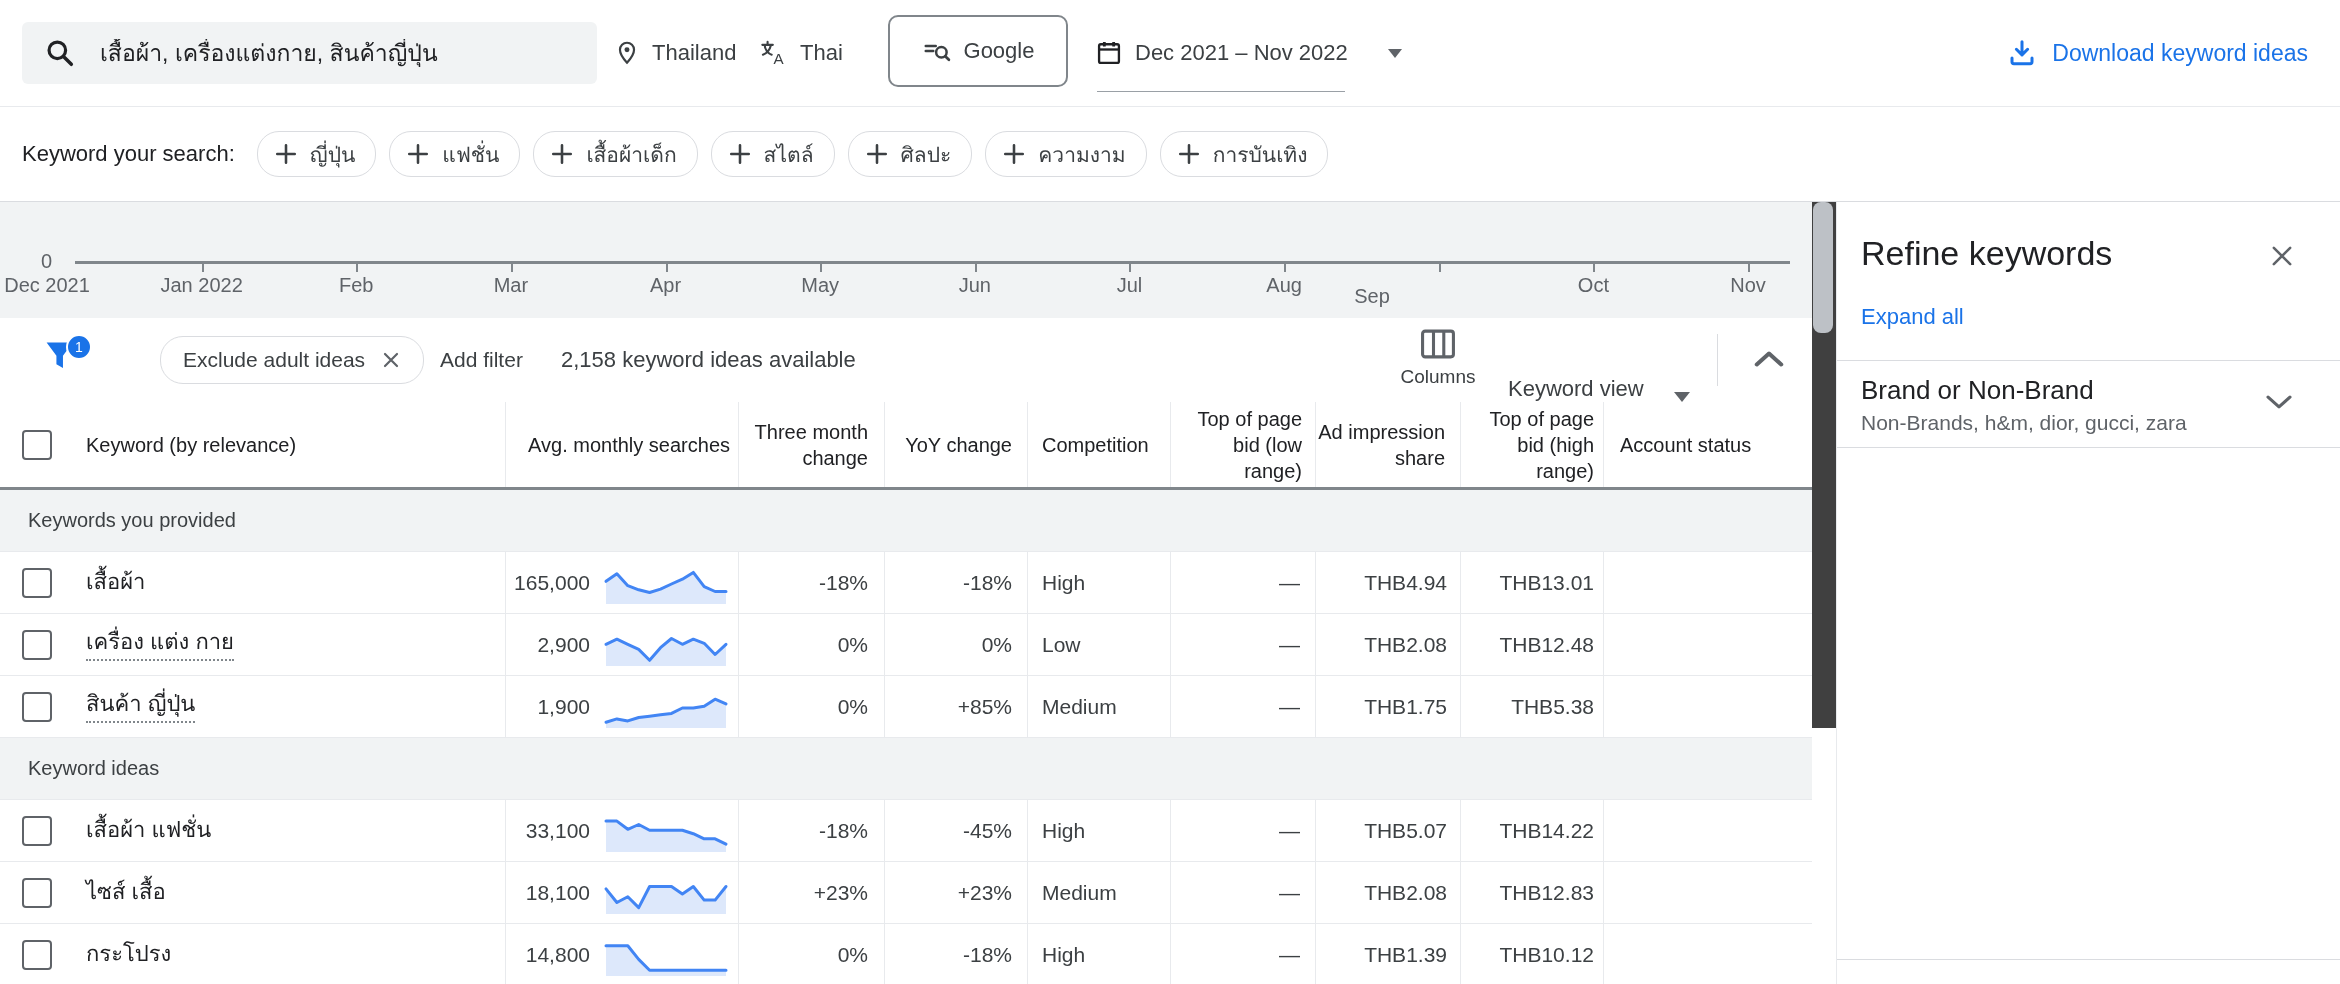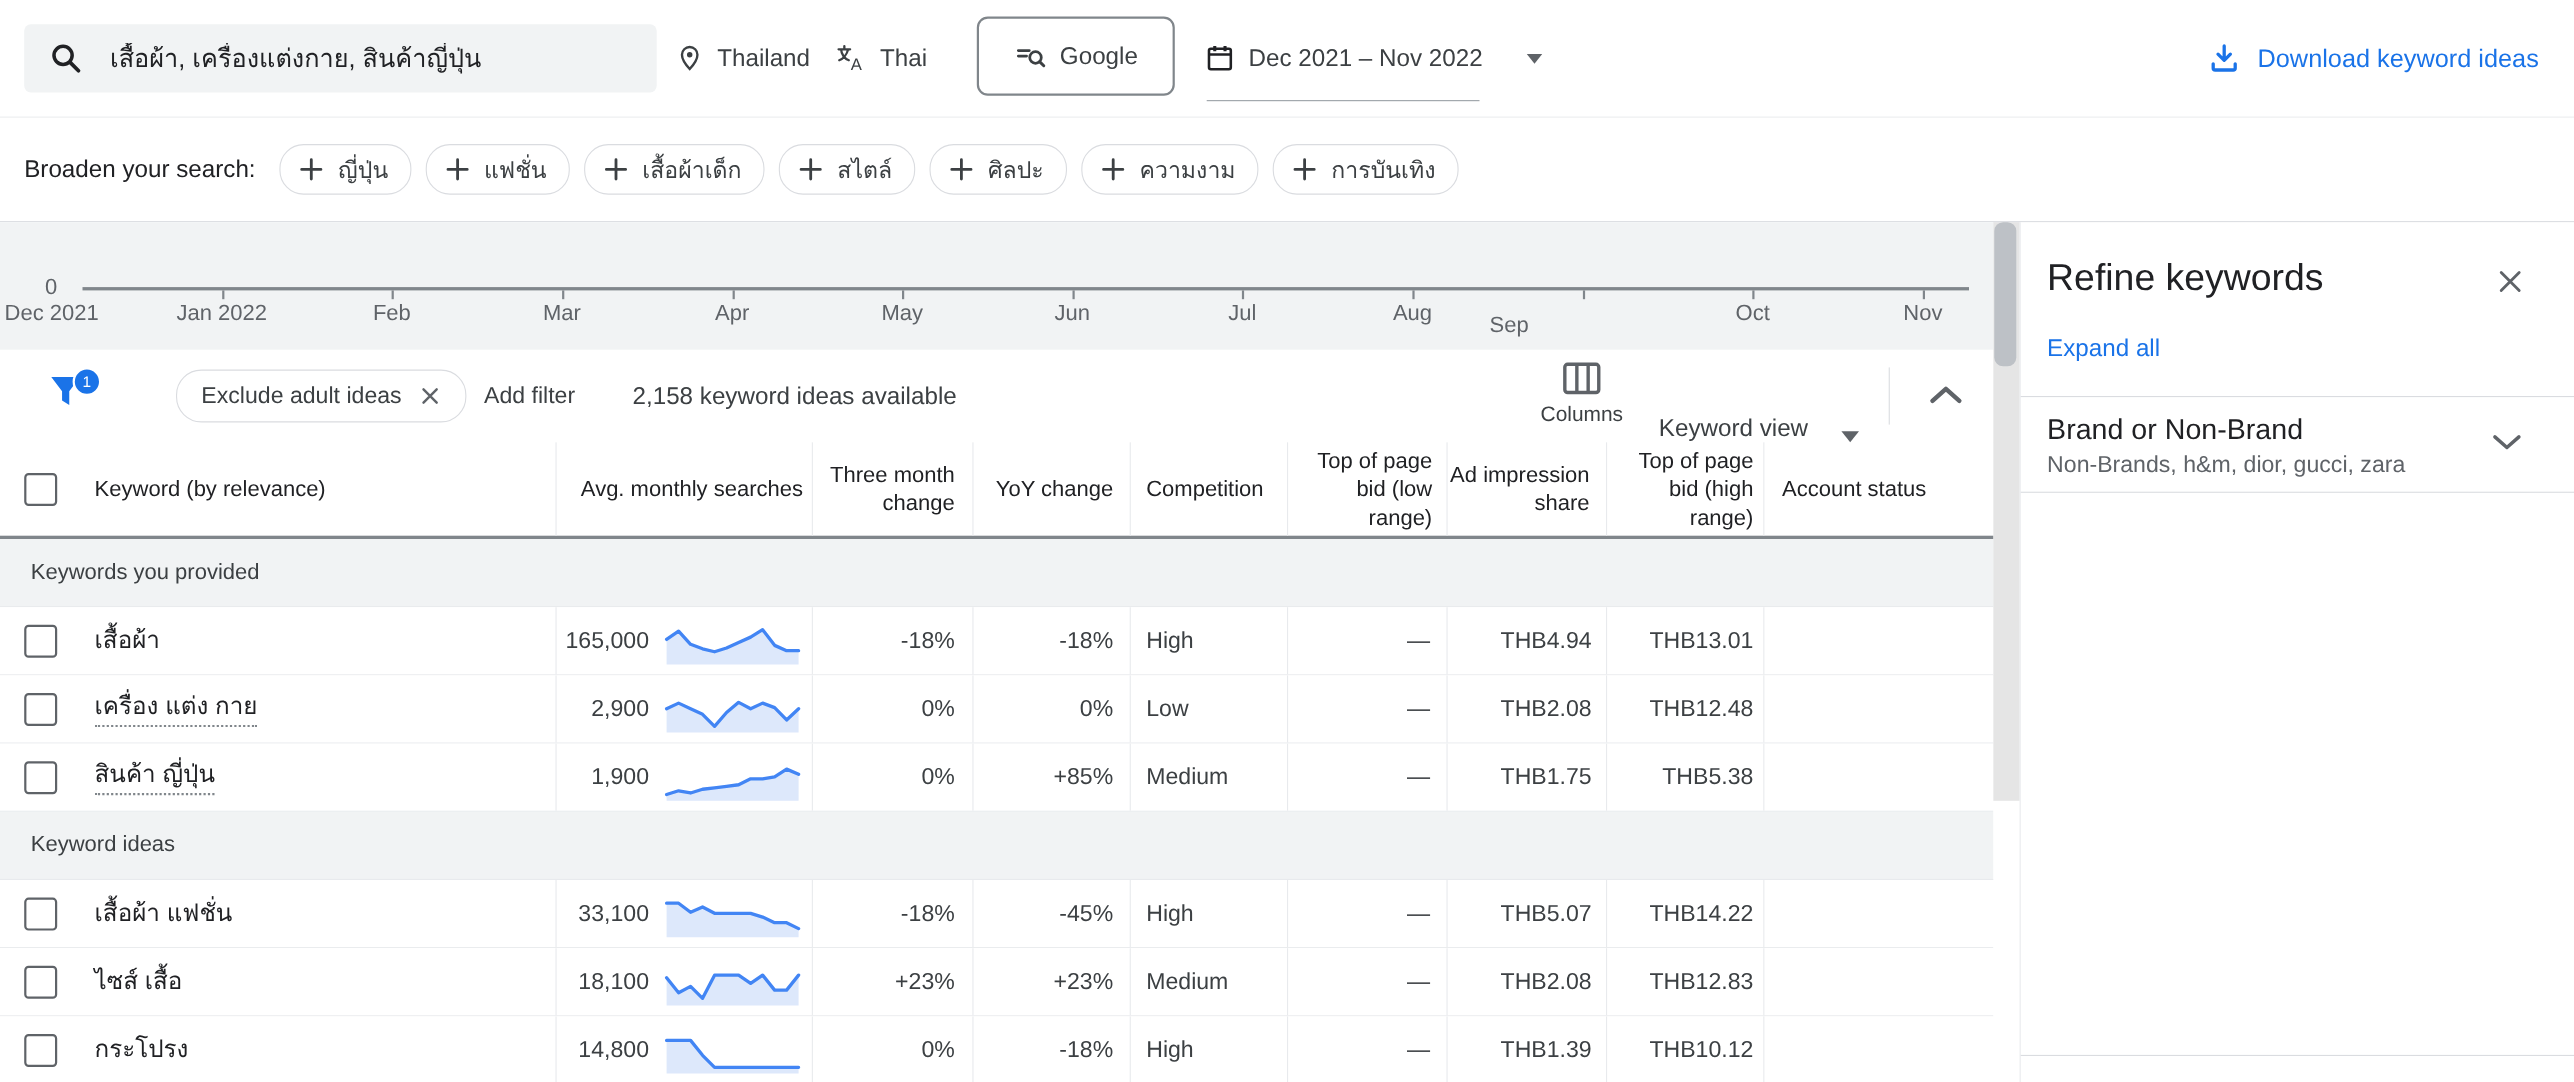--- a/index.html
+++ b/index.html
@@ -1,17 +1,17 @@
 <!DOCTYPE html>
 <html><head>
 <meta charset="utf-8">
 <style>
   html,body{margin:0;padding:0;background:#fff;}
   body{width:2340px;height:984px;overflow:hidden;font-family:"Liberation Sans","DejaVu Sans",sans-serif;color:#202124;}
-  .app{position:relative;width:2340px;height:728px;background:#e5e5e5;}
+  .app{position:relative;width:2340px;height:728px;background:#404040;}
 
   
   .topbar{position:absolute;left:0;top:0;width:2340px;height:106px;background:#fff;border-bottom:1px solid #e8eaed;}
   .search-box{position:absolute;left:22px;top:22px;width:575px;height:62px;background:#f1f3f4;border-radius:6px;display:flex;align-items:center;padding-left:22px;box-sizing:border-box;}
   .search-box input{border:none;outline:none;background:transparent;font-size:23px;color:#202124;margin-left:22px;width:430px;font-family:inherit;}
   .tb-item{position:absolute;top:0;height:106px;display:flex;align-items:center;gap:12px;font-size:22px;color:#3c4043;}
   .loc{left:614px;}
   .lang{left:760px;}
   .network{position:absolute;left:888px;top:15px;width:180px;height:72px;border:2px solid #80868b;border-radius:10px;display:flex;align-items:center;justify-content:center;gap:12px;font-size:22px;color:#3c4043;background:#fff;box-sizing:border-box;}
   .date{left:1095px;gap:12px;}
@@ -32,21 +32,21 @@
   .y-tick{position:absolute;left:24px;top:48px;width:28px;text-align:right;font-size:20px;color:#5f6368;}
   .axis-line{position:absolute;left:75px;top:59px;width:1715px;height:3px;background:#80868b;}
   .month-label{position:absolute;top:72px;transform:translateX(-50%);font-size:20px;color:#5f6368;white-space:nowrap;}
   .tick{position:absolute;top:62px;width:2px;height:8px;background:#80868b;}
 
   .toolbar{position:relative;width:1812px;height:84px;background:#fff;}
   .funnel-wrap{position:absolute;left:44px;top:20px;width:44px;height:46px;cursor:pointer;}
   .funnel-badge{position:absolute;left:22px;top:-4px;width:22px;height:22px;border-radius:50%;background:#1a73e8;color:#fff;font-size:14px;display:flex;align-items:center;justify-content:center;border:2px solid #fff;}
   .filter-chip{position:absolute;left:160px;top:18px;height:46px;border:1px solid #dadce0;border-radius:23px;display:flex;align-items:center;gap:16px;padding:0 22px;font-size:21px;color:#3c4043;background:#fff;cursor:pointer;}
   .add-filter{position:absolute;left:440px;top:0;height:84px;display:flex;align-items:center;font-size:21px;color:#3c4043;cursor:pointer;}
-  .ideas-count{position:absolute;left:575px;top:0;height:84px;display:flex;align-items:center;font-size:22px;color:#3c4043;}
+  .ideas-count{position:absolute;left:561px;top:0;height:84px;display:flex;align-items:center;font-size:22px;color:#3c4043;}
   .columns-ctl{position:absolute;left:1392px;top:10px;width:92px;text-align:center;cursor:pointer;}
   .columns-ctl .lbl{font-size:19px;color:#3c4043;margin-top:2px;}
   .kwview{position:absolute;left:1508px;top:0;height:84px;display:flex;align-items:flex-end;gap:30px;font-size:22px;color:#3c4043;cursor:pointer;}
   .kwview .caret-down{border-left-width:8px;border-right-width:8px;border-top-width:10px;}
   .tdivider{position:absolute;left:1717px;top:16px;width:1px;height:52px;background:#dadce0;}
   .collapse-btn{position:absolute;left:1750px;top:26px;cursor:pointer;}
 
   
   .theader{display:flex;width:1812px;height:88px;border-bottom:3px solid #80868b;background:#fff;box-sizing:border-box;}
   .cell{height:100%;display:flex;align-items:center;box-sizing:border-box;border-left:1px solid #e8eaed;font-size:21px;color:#3c4043;line-height:1.3;}
@@ -139,21 +139,21 @@
     <div class="download">
       <svg width="30" height="30" viewBox="0 0 24 24">
           <path d="M12 3v10.5M12 13.5l-4.5-4.5M12 13.5l4.5-4.5" fill="none" stroke="#1a73e8" stroke-width="2.4" stroke-linecap="round" stroke-linejoin="round"></path>
           <path d="M4 16v3.2c0 .9.7 1.3 1.5 1.3h13c.8 0 1.5-.4 1.5-1.3V16" fill="none" stroke="#1a73e8" stroke-width="2.4" stroke-linecap="round"></path>
         </svg>
       <span>Download keyword ideas</span>
     </div>
   </div>
 
   <div class="chipsbar">
-    <span class="broaden-label">Broaden your search:</span>
+    <span class="broaden-label">Keyword your search:</span>
     <div class="chips-wrap">
         <div class="chip">
           <svg width="28" height="28" viewBox="0 0 24 24">
             <path d="M12 4.5v15M4.5 12h15" stroke="#3c4043" stroke-width="2.2" stroke-linecap="round"></path>
           </svg>
           <span class="chip-label">ญี่ปุ่น</span>
         </div>
         <div class="chip">
           <svg width="28" height="28" viewBox="0 0 24 24">
             <path d="M12 4.5v15M4.5 12h15" stroke="#3c4043" stroke-width="2.2" stroke-linecap="round"></path>

